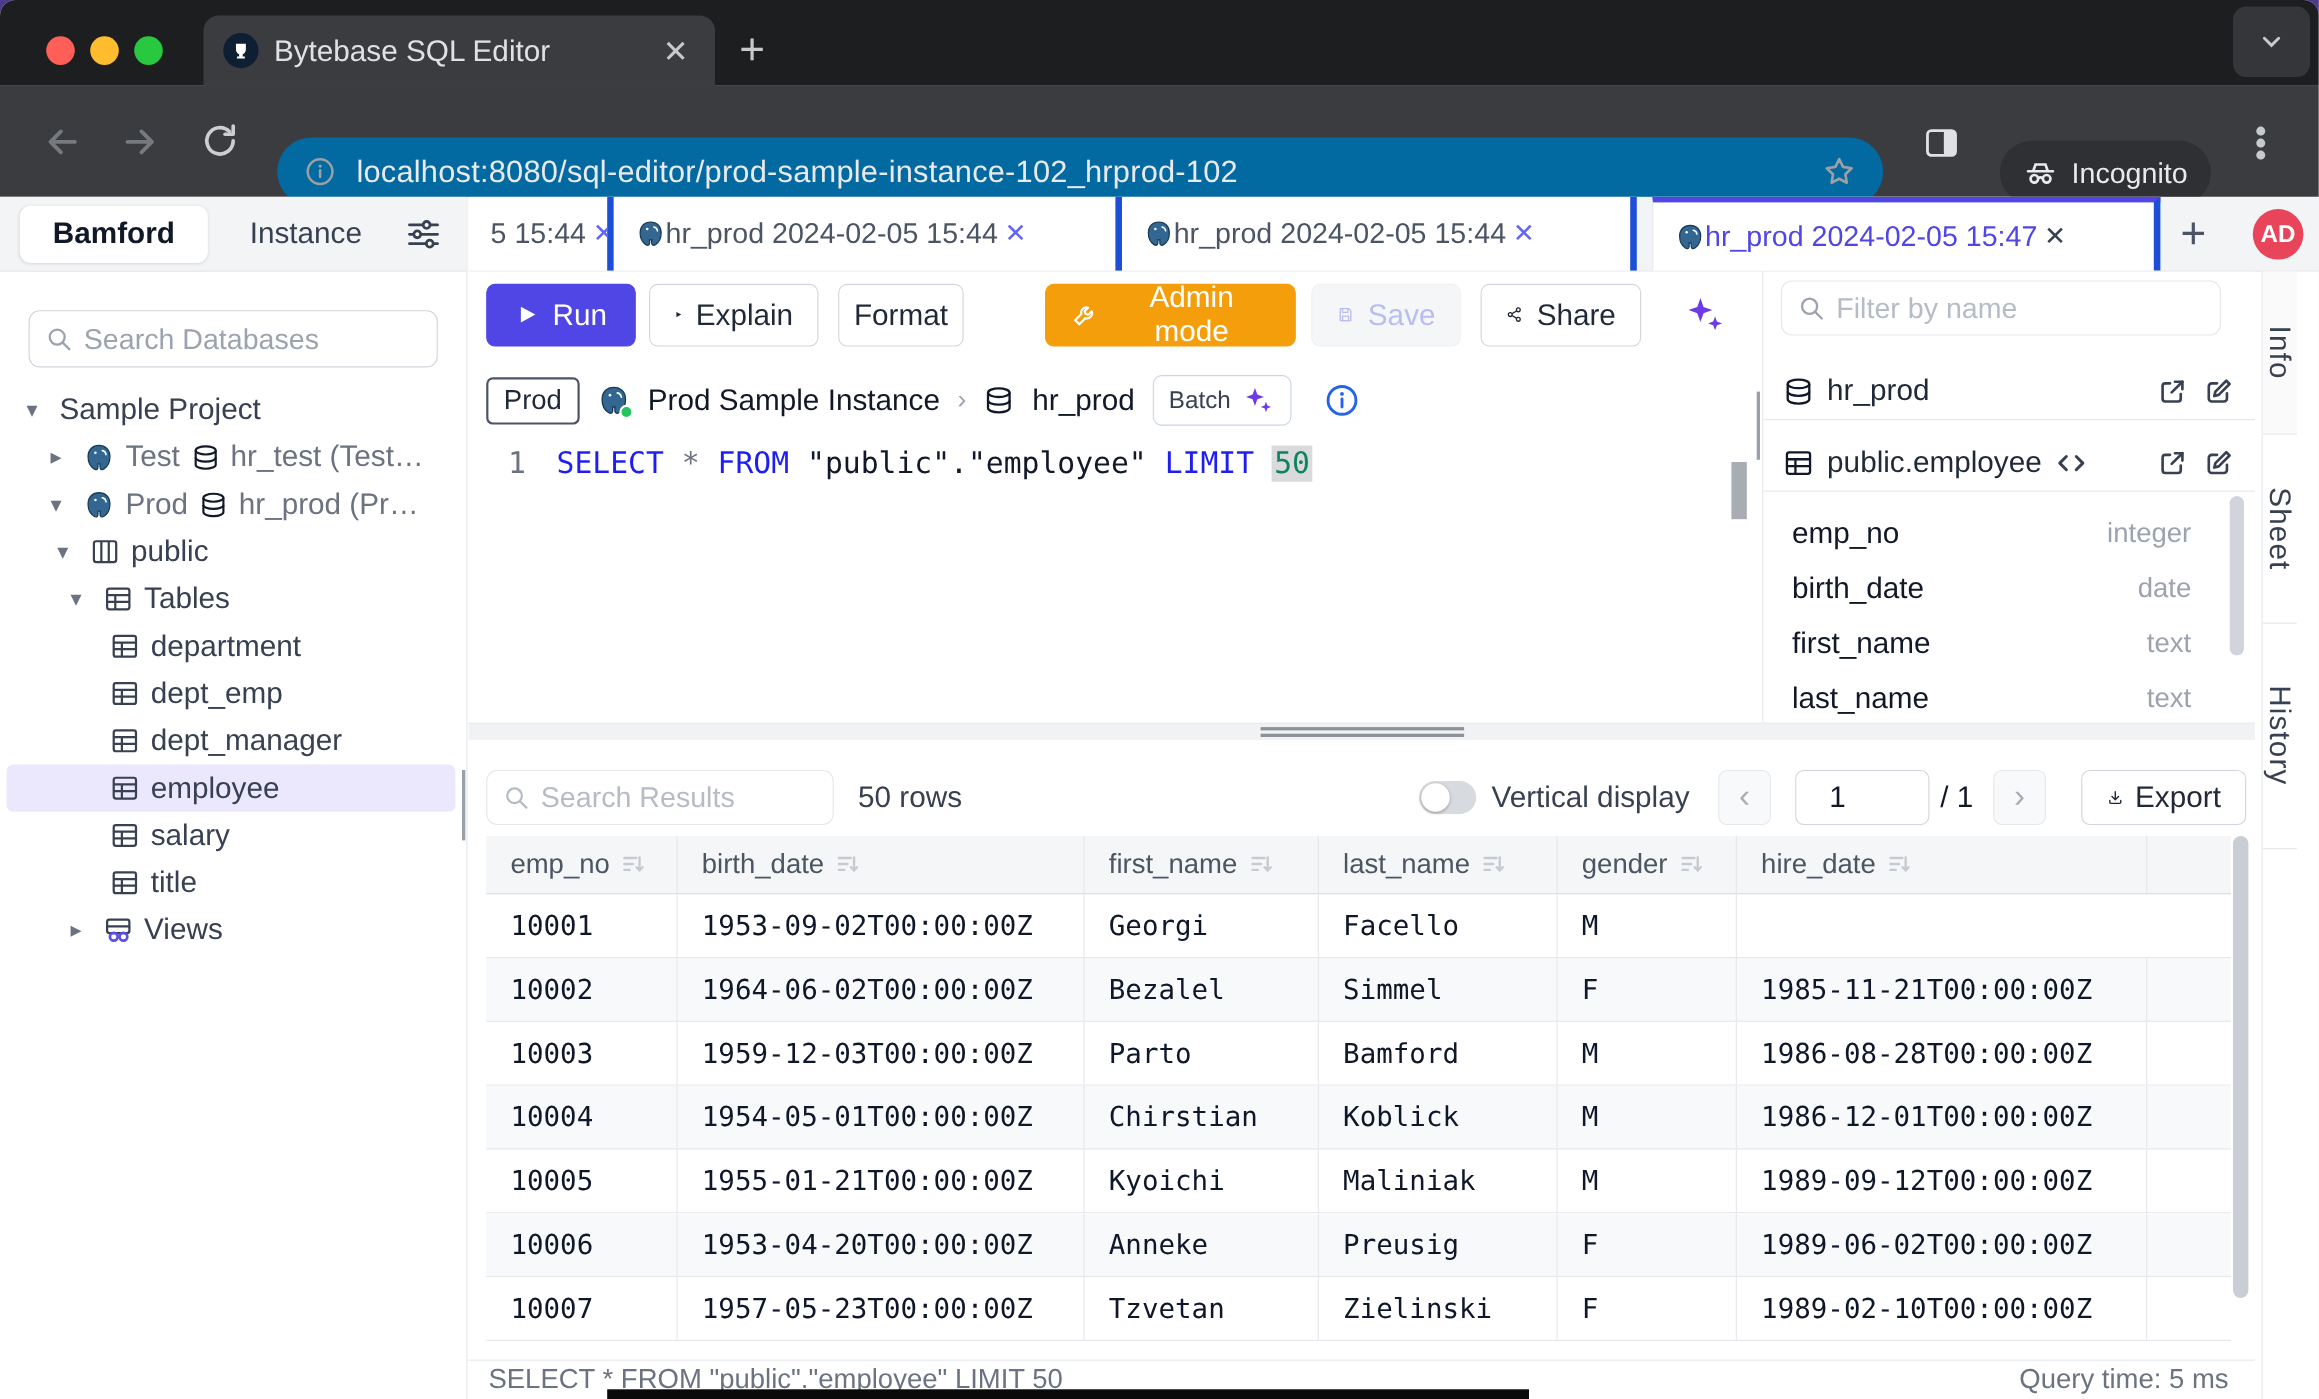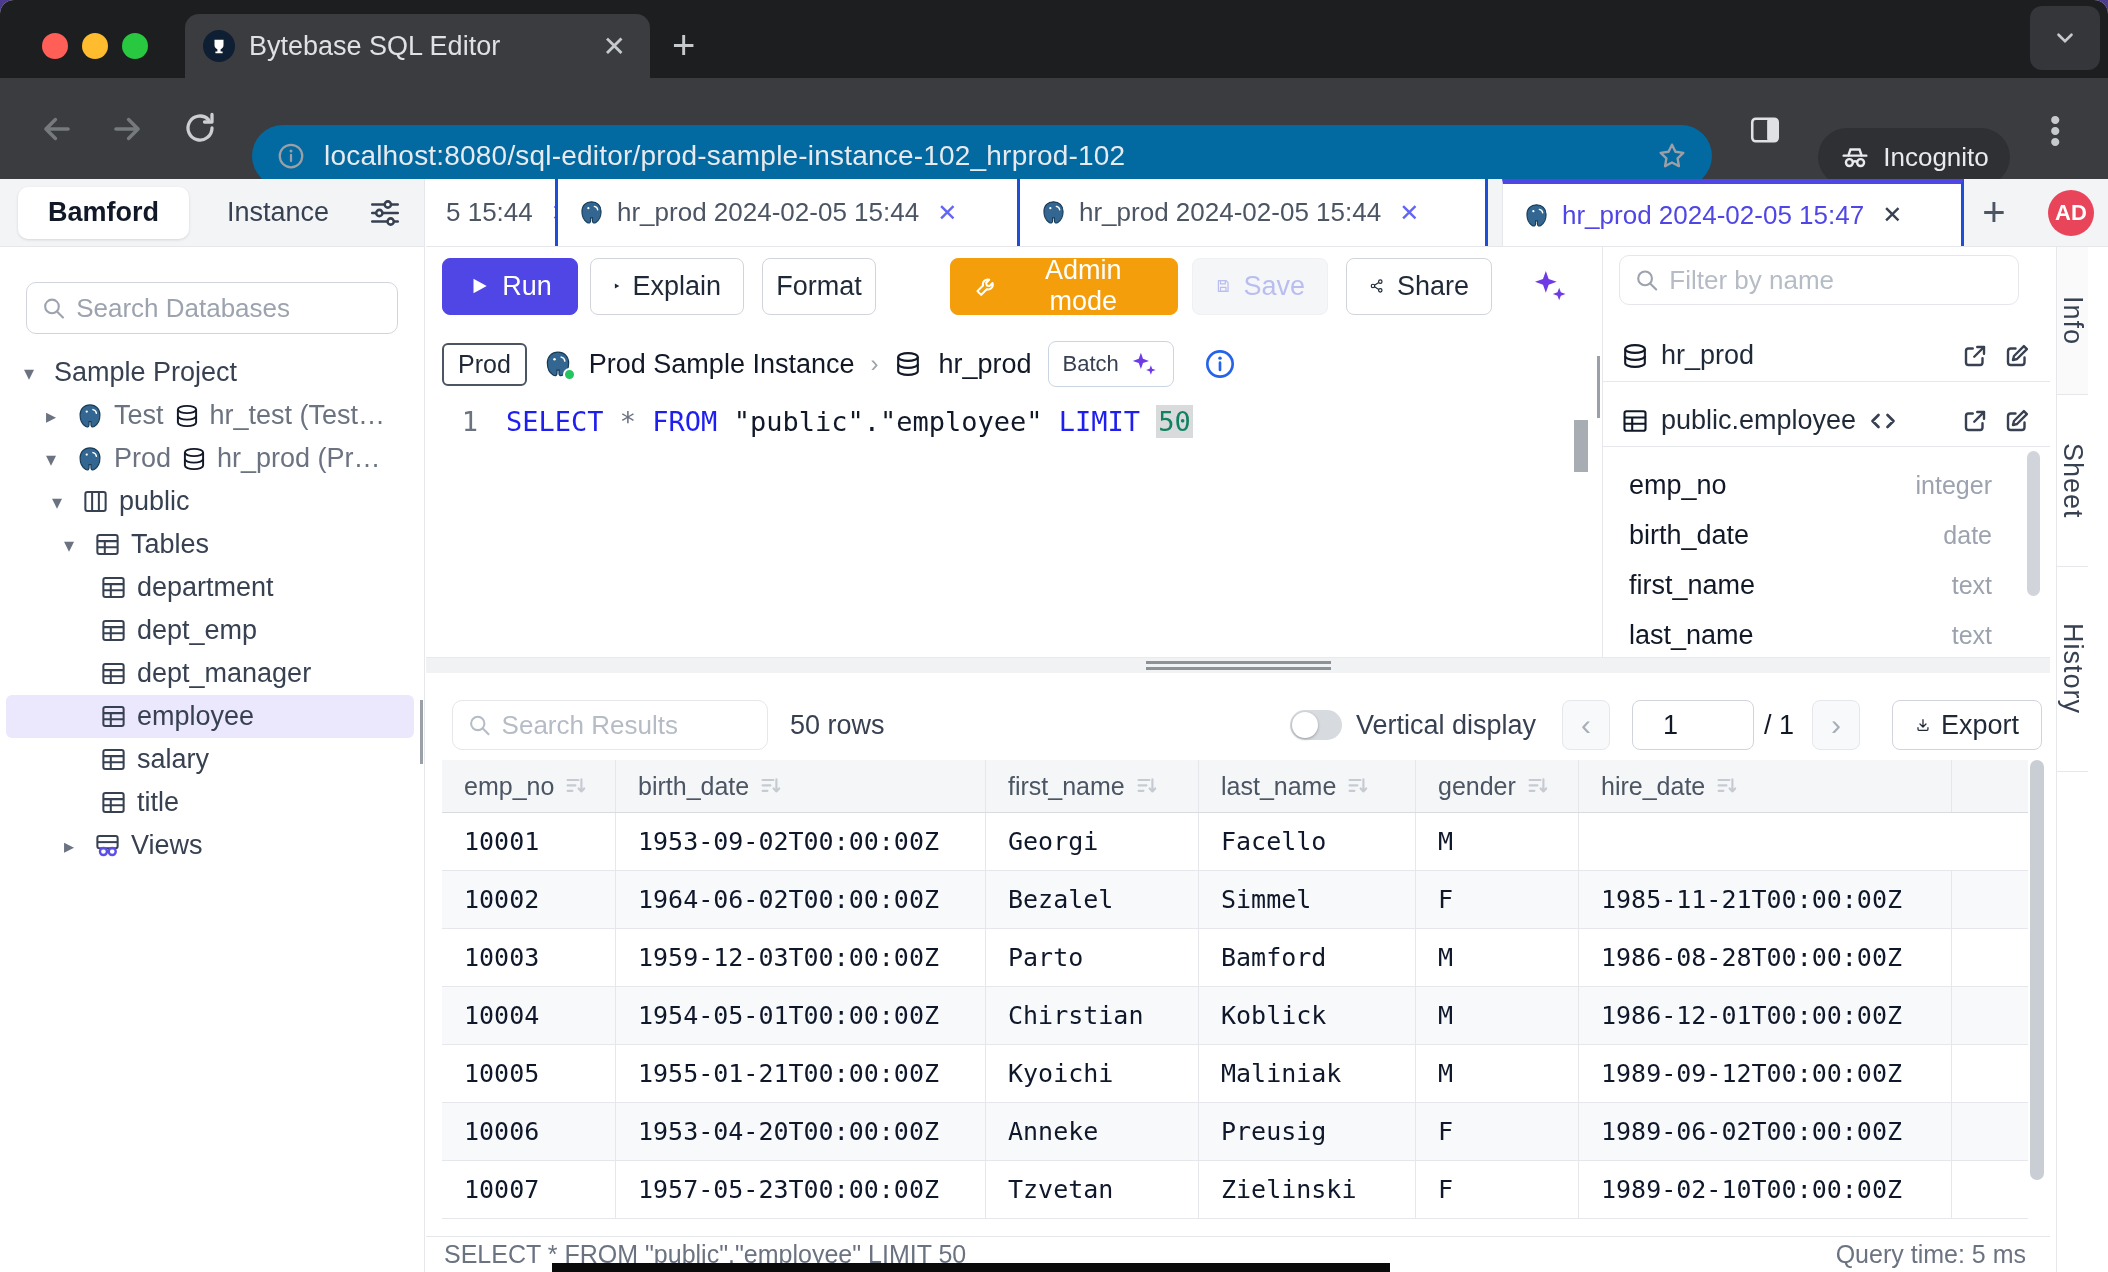--- a/index.html
+++ b/index.html
@@ -44,21 +44,21 @@
   .trow .caret { color: #6b7280; font-size: 20px; width: 20px; flex: none; }
   .trow.selected { background: #ebe7fc; border-radius: 6px; margin: 0 6px; }
   .env-name { color: #6b7280; }
   .db-suffix { color: #6b7280; }
   .side-grip { position: absolute; left: 419px; top: 521px; width: 12px; height: 64px; display: flex; gap: 4px; justify-content: center; }
   .side-grip i { width: 3px; height: 100%; background: #9aa0a8; }
 
   
   .main { position: absolute; left: 426px; top: 0; right: 0; bottom: 0; }
   .ws-bar { position: absolute; left: 0; top: 0; right: 0; height: 68px; background: #f3f4f6; border-bottom: 1px solid #e5e7eb; display: flex; align-items: stretch; }
-  .ws-tab { background: #fff; border-right: 3px solid #1d4ed8; display: flex; align-items: center; gap: 12px; padding: 0 20px; font-size: 26px; color: #4b5563; white-space: nowrap; overflow: hidden; }
+  .ws-tab { background: #fff; border-right: 6px solid #1d4ed8; display: flex; align-items: center; gap: 0; padding: 0 20px; font-size: 26px; color: #4b5563; white-space: nowrap; overflow: hidden; }
   .ws-tab .x { color: #6366f1; font-size: 24px; margin-left: 6px; }
   .ws-tab.active { border-top: 5px solid #4f46e5; color: #4f46e5; margin-left: 14px; border-left: 1px solid #e5e7eb; }
   .ws-tab.active .x { color: #374151; }
   .ws-plus { width: 60px; display: flex; align-items: center; justify-content: center; color: #4b5563; font-size: 40px; font-weight: 300; }
   .avatar { margin: auto 14px auto auto; width: 46px; height: 46px; border-radius: 50%; background: #e8445a; color: #fff; font-size: 22px; font-weight: 700; display: flex; align-items: center; justify-content: center; flex: none; }
 
   
   .editor-zone { position: absolute; left: 0; top: 68px; width: 1176px; height: 410px; background: #fff; }
   .ed-toolbar { position: absolute; left: 16px; top: 10px; right: 10px; height: 58px; display: flex; align-items: center; }
   .btn { height: 57px; border-radius: 8px; display: flex; align-items: center; justify-content: center; gap: 12px; font-size: 27px; border: 1px solid #d1d5db; background: #fff; color: #1f2937; padding: 0 22px; }
@@ -106,21 +106,21 @@
   .vtab.sheet { height: 172px; }
   .vtab.history { height: 205px; }
 
   
   .splitter { position: absolute; left: 0; top: 478px; width: 1624px; height: 16px; background: #f1f2f4; border-top: 1px solid #e8eaed; display: flex; align-items: center; justify-content: center; }
   .splitter .bars { width: 185px; }
   .splitter .bars i { display: block; height: 3px; background: #8d9299; margin: 3px 0; }
 
   
   .results { position: absolute; left: 0; top: 494px; width: 1624px; bottom: 0; background: #fff; }
-  .res-toolbar { position: absolute; left: 26px; right: 8px; top: 27px; height: 50px; display: flex; align-items: center; }
+  .res-toolbar { position: absolute; left: 16px; right: 8px; top: 27px; height: 50px; display: flex; align-items: center; }
   .res-search { width: 316px; height: 50px; border: 1px solid #e5e7eb; border-radius: 10px; display: flex; align-items: center; padding: 0 14px; gap: 10px; }
   .res-search input { border: 0; outline: 0; font-size: 26px; width: 100%; color: #374151; font-family: "Liberation Sans", sans-serif; }
   .res-search input::placeholder { color: #b6bcc6; }
   .rowcount { margin-left: 22px; font-size: 27px; color: #374151; }
   .toggle { margin-left: auto; width: 52px; height: 30px; border-radius: 15px; background: #d7dadf; position: relative; flex: none; }
   .toggle .knob { position: absolute; left: 2px; top: 2px; width: 26px; height: 26px; border-radius: 50%; background: #fff; box-shadow: 0 1px 3px rgba(0,0,0,.3); }
   .toggle-label { margin-left: 14px; margin-right: 26px; font-size: 27px; color: #374151; }
   .pg-btn { width: 48px; height: 50px; border: 1px solid #e5e7eb; border-radius: 8px; background: #f8f9fa; color: #a8aeb6; font-size: 30px; display: flex; align-items: center; justify-content: center; }
   .pg-input { width: 122px; height: 50px; border: 1px solid #d1d5db; border-radius: 8px; margin-left: 22px; font-size: 27px; color: #111827; padding-left: 30px; outline: 0; font-family: "Liberation Sans", sans-serif; }
   .pg-total { margin: 0 18px 0 10px; font-size: 27px; color: #111827; }

